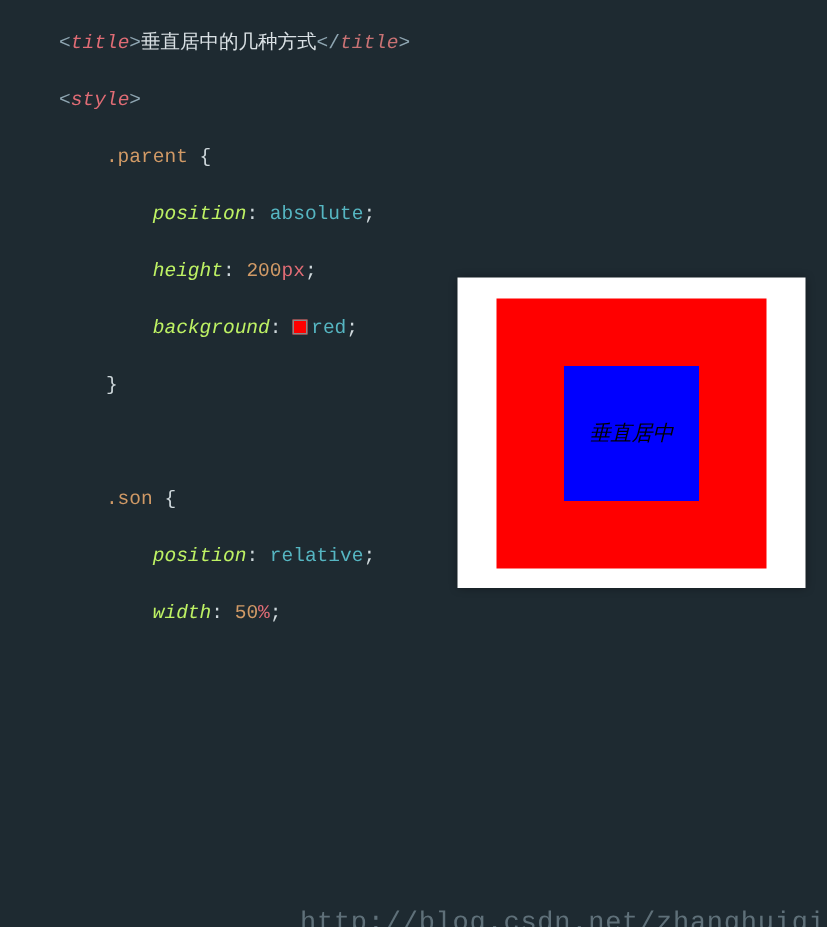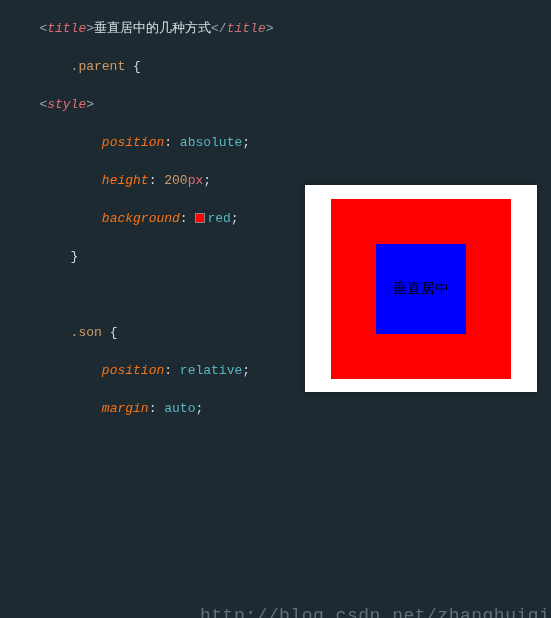--- a/index.html
+++ b/index.html
@@ -15,21 +15,21 @@
     padding: 0 0 0 16px;
     line-height: 19px;
     white-space: pre;
   }
   .line { display: block; }
   .tag-bracket { color: #8fa6b2; }
   .tag-name { color: #e06c75; font-style: italic; }
   .tag-name-close { color: #c97274; font-style: italic; }
   .selector { color: #d19a66; }
   .brace { color: #cfd8dc; }
-  .prop { color: #f97316; font-style: italic; }
+  .prop { color: #bef264; font-style: italic; }
   .colon { color: #cfd8dc; }
   .num { color: #d19a66; }
   .unit { color: #e06c75; }
   .kw { color: #56b6c2; }
   .text-content { color: #d9e0e4; }
   .color-swatch {
     display: inline-block;
     width: 10px;
     height: 10px;
     border: 1px solid #888;
@@ -64,49 +64,50 @@
     background: blue;
     top: 0; left: 0; right: 0; bottom: 0;
     margin: auto;
     text-align: center;
     color: #000;
     font-family: "SimSun", serif;
     font-size: 14px;
     display: flex;
     align-items: center;
     justify-content: center;
+    font-style: italic;
   }
 
   .watermark {
     position: absolute;
     left: 200px;
     top: 586px;
     color: #6b7d86;
     font-family: "Courier New", monospace;
     font-size: 18px;
     opacity: .85;
     letter-spacing: .5px;
     margin-top: 20px;
   }
 </style>
 </head>
 <body>
 
 <div class="editor">
 <span class="line">   <span class="tag-bracket">&lt;</span><span class="tag-name">title</span><span class="tag-bracket">&gt;</span><span class="text-content">垂直居中的几种方式</span><span class="tag-bracket">&lt;</span><span class="tag-bracket">/</span><span class="tag-name-close">title</span><span class="tag-bracket">&gt;</span></span>
+<span class="line">   <span class="tag-bracket">&lt;</span><span class="tag-name">style</span><span class="tag-bracket">&gt;</span></span>
 <span class="line">       <span class="selector">.parent</span> <span class="brace">{</span></span>
-<span class="line">   <span class="tag-bracket">&lt;</span><span class="tag-name">style</span><span class="tag-bracket">&gt;</span></span>
 <span class="line">           <span class="prop">position</span><span class="colon">: </span><span class="kw">absolute</span><span class="colon">;</span></span>
 <span class="line">           <span class="prop">height</span><span class="colon">: </span><span class="num">200</span><span class="unit">px</span><span class="colon">;</span></span>
 <span class="line">           <span class="prop">background</span><span class="colon">: </span><span class="color-swatch swatch-red"></span><span class="kw">red</span><span class="colon">;</span></span>
 <span class="line">       <span class="brace">}</span></span>
 <span class="line"> </span>
 <span class="line">       <span class="selector">.son</span> <span class="brace">{</span></span>
 <span class="line">           <span class="prop">position</span><span class="colon">: </span><span class="kw">relative</span><span class="colon">;</span></span>
-<span class="line">           <span class="prop">margin</span><span class="colon">: </span><span class="kw">auto</span><span class="colon">;</span></span>
+<span class="line">           <span class="prop">width</span><span class="colon">: </span><span class="num">50</span><span class="unit">%</span><span class="colon">;</span></span>
 
 
 
 
 
 
 
 
 
 

